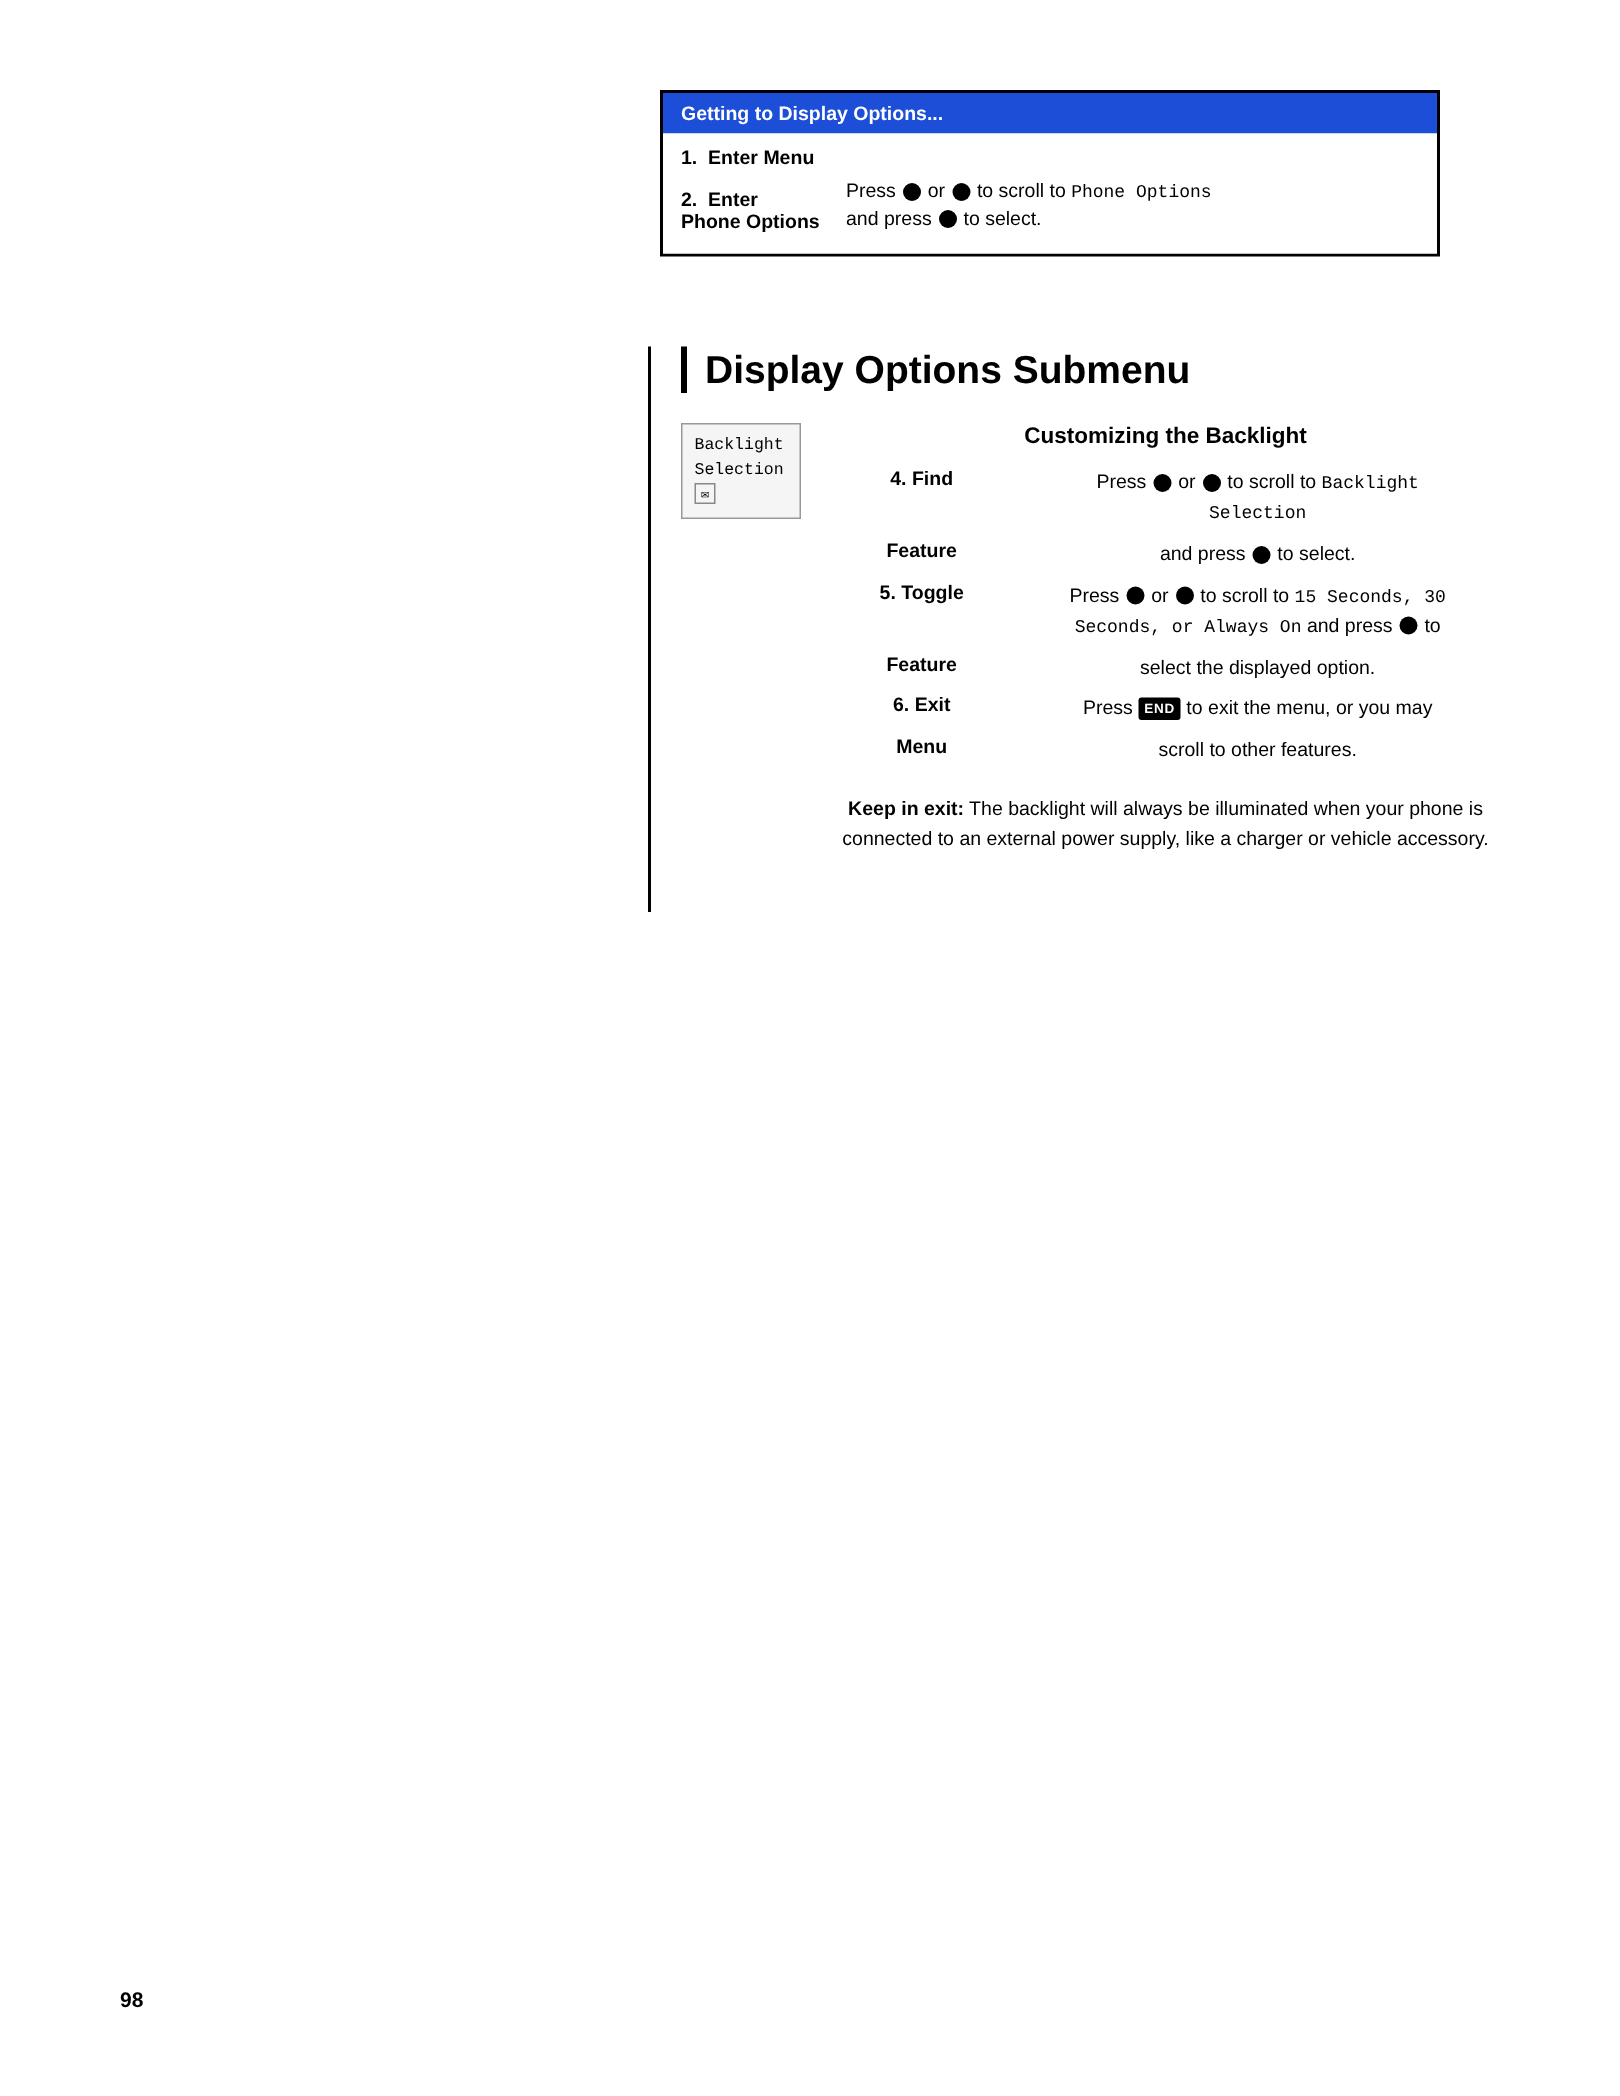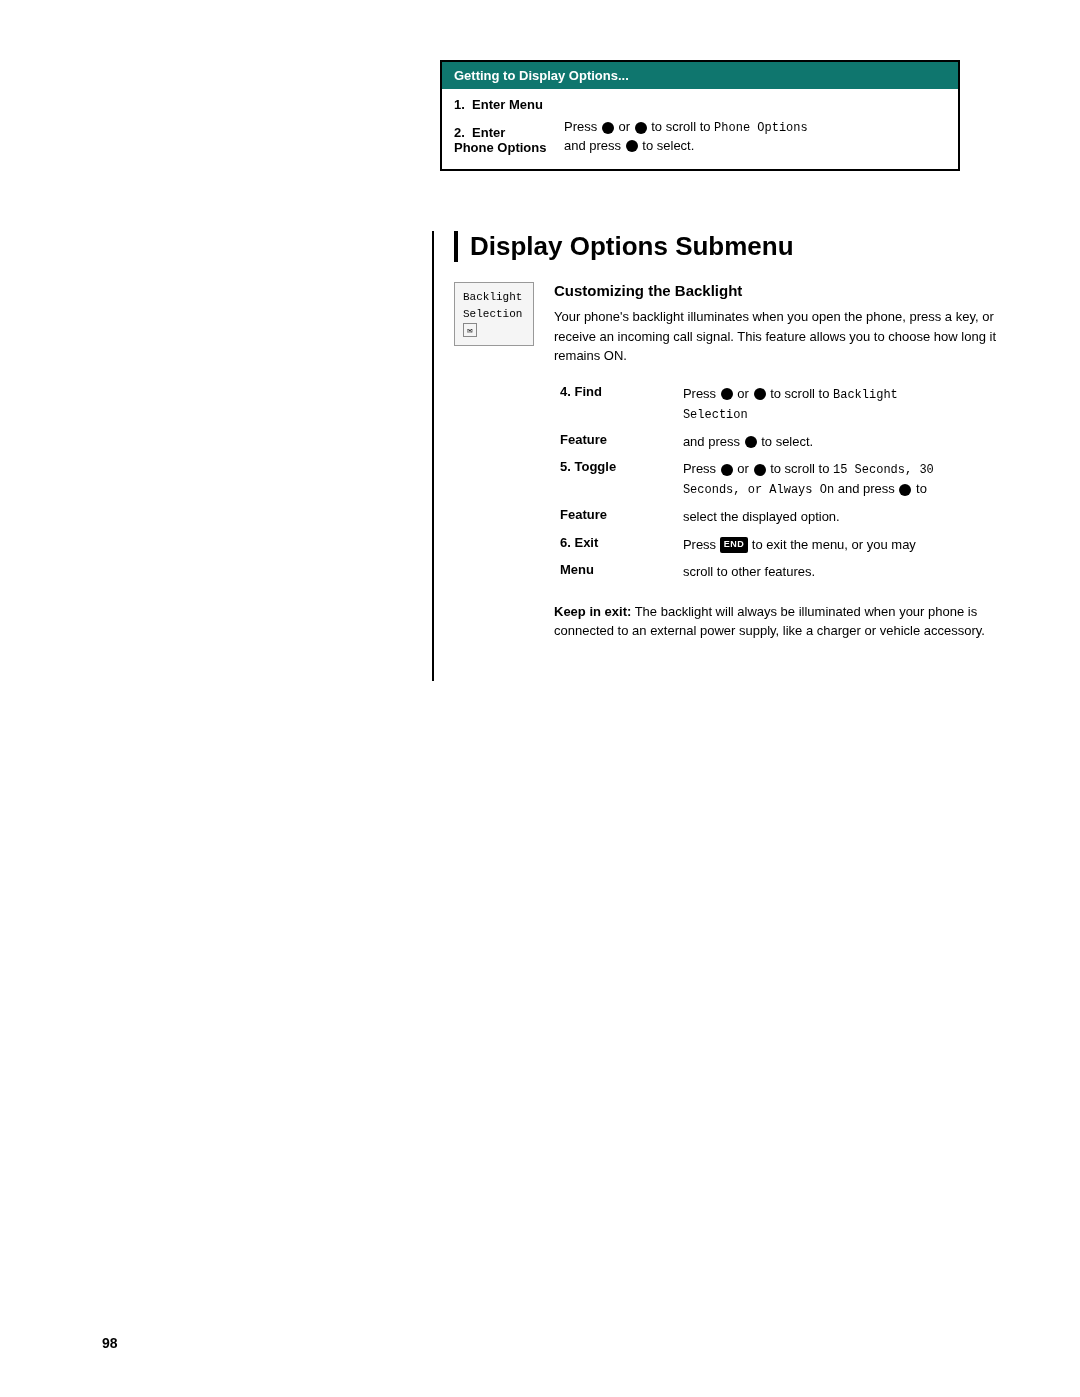--- a/index.html
+++ b/index.html
@@ -23,21 +23,21 @@
 
     
     .getting-to-box {
       width: 520px;
       margin-left: 120px;
       margin-bottom: 30px;
       border: 2px solid #000;
     }
 
     .getting-to-header {
-      background: #0f766e;
+      background: #1d4ed8;
       color: #fff;
       font-weight: bold;
       font-size: 13px;
       padding: 6px 12px;
     }
 
     .getting-to-content {
       padding: 8px 12px;
       background: #fff;
     }
@@ -110,20 +110,21 @@
       padding: 6px 8px;
       font-size: 11px;
       font-family: 'Courier New', Courier, monospace;
       height: fit-content;
       line-height: 1.5;
       background: #f5f5f5;
     }
 
     .content-area {
       flex: 1;
+      text-align: center;
     }
 
     .subsection-title {
       font-weight: bold;
       font-size: 15px;
       margin-bottom: 8px;
     }
 
     .body-text {
       font-size: 13px;
@@ -168,25 +169,24 @@
       margin-bottom: 20px;
     }
 
     .keep-in-mind b {
       font-weight: bold;
     }
 
     
     .page-number {
       position: absolute;
-      bottom: 46px;
+      bottom: 56px;
       left: 80px;
       font-size: 14px;
       font-weight: bold;
-      margin-left: 22px;
     }
 
     .two-col-layout {
       display: flex;
       gap: 17px;
     }
 
     .left-col {
       width: 295px;
       padding-right: 20px;
@@ -247,21 +247,20 @@
         <div class="sidebar-box">
           <div>Backlight</div>
           <div>
             <span>Selection</span>
             <span style="display:inline-block; width:14px; height:14px; border:1px solid #888; font-size:9px; text-align:center; line-height:14px; vertical-align:middle;">✉</span>
           </div>
         </div>
 
         <div class="content-area">
           <div class="subsection-title">Customizing the Backlight</div>
-          <div class="body-text">Your phone's backlight illuminates when you open the phone, press a key, or receive an incoming call signal. This feature allows you to choose how long it remains ON.</div>
 
           <table class="steps-table">
             <tbody>
 
               <tr>
                 <td class="num-col">
                   <span>4.</span>&nbsp;<span>Find</span>
                 </td>
                 <td class="desc-col">
                   Press <span class="btn-circle-sm"></span>

